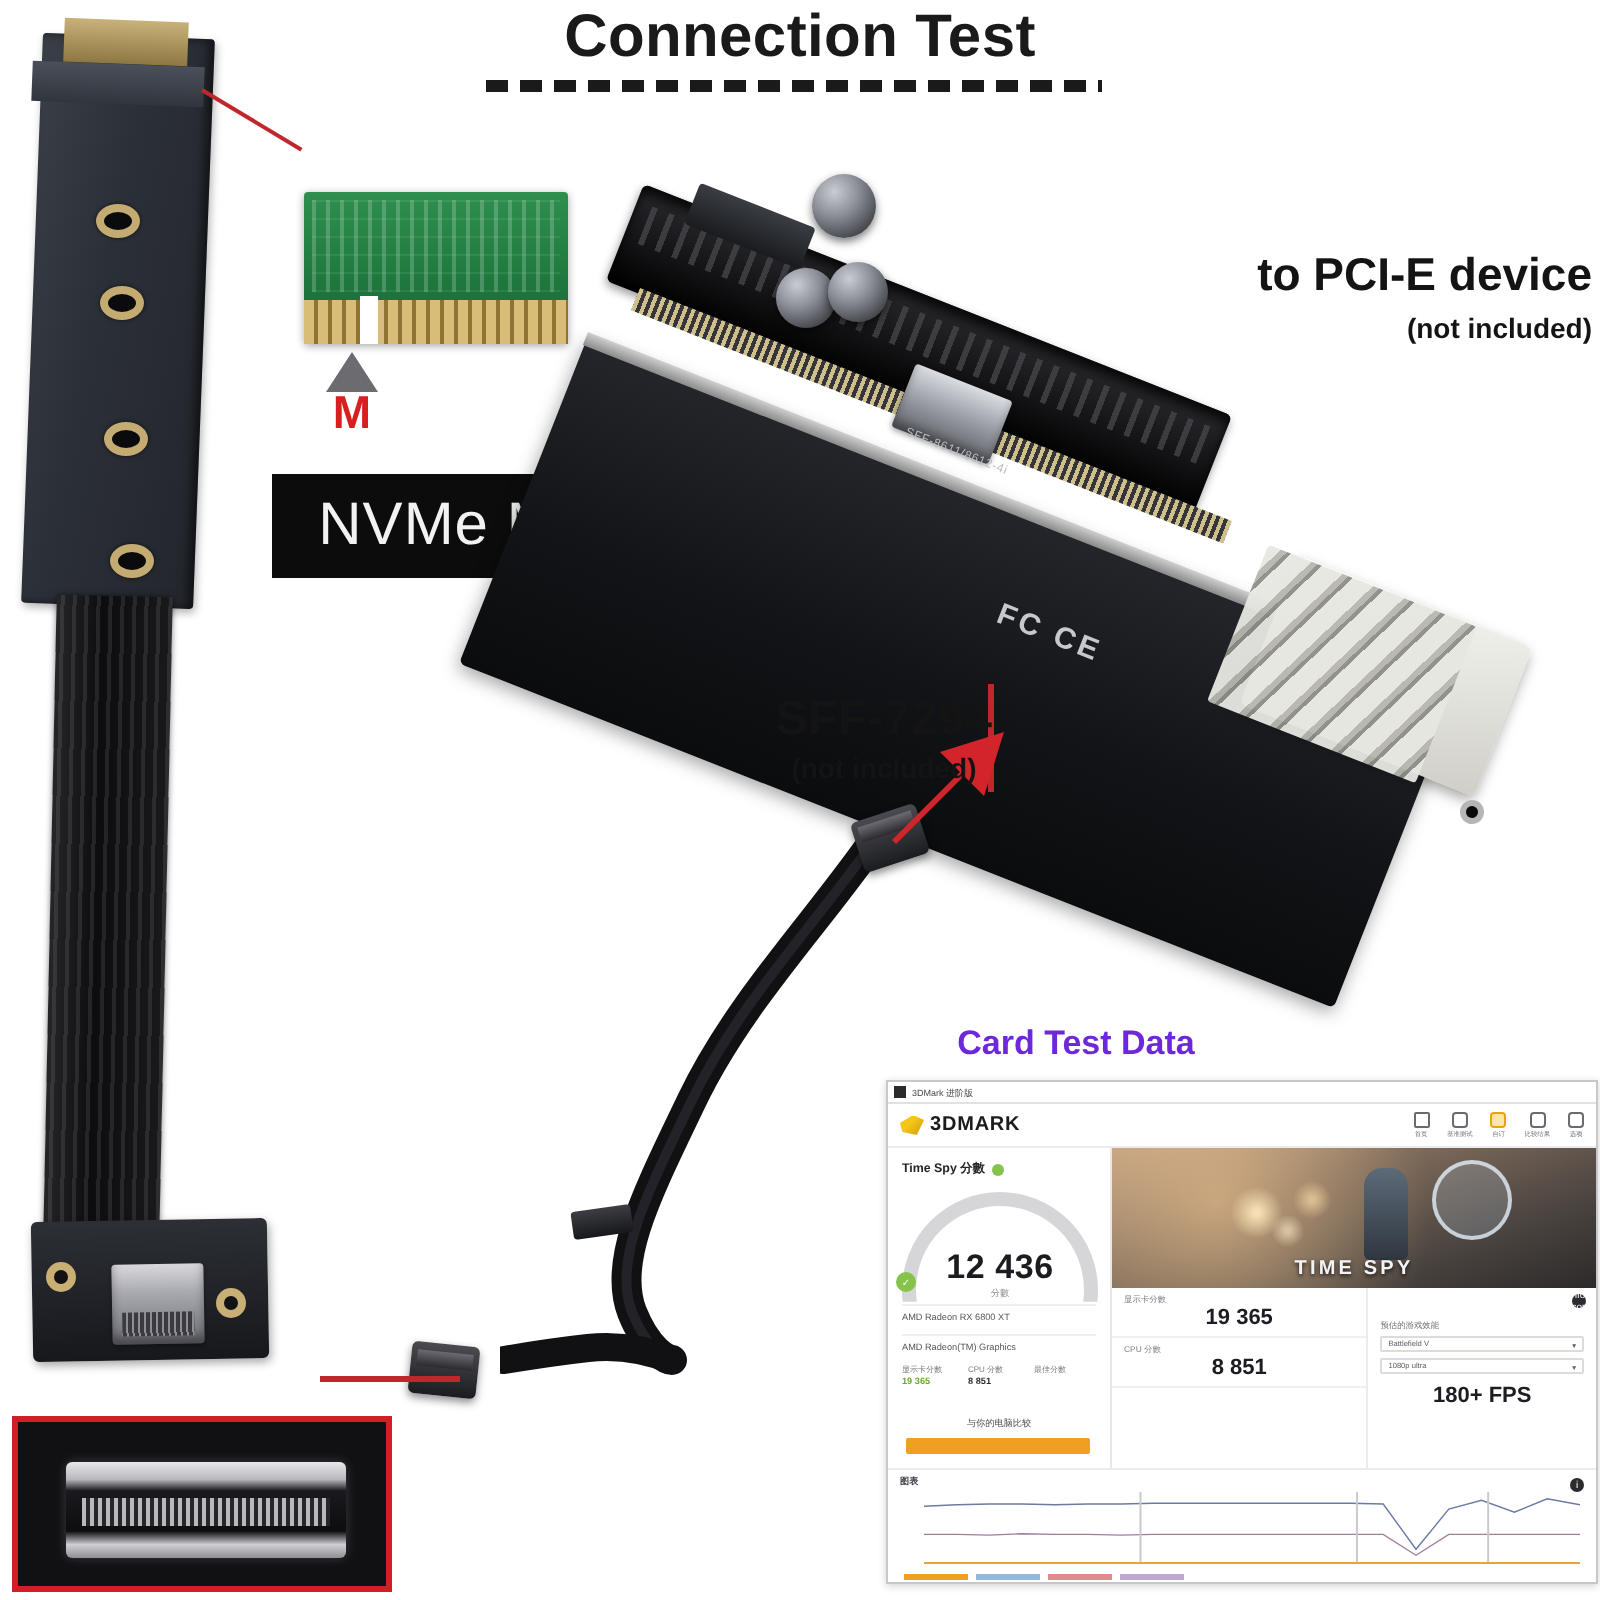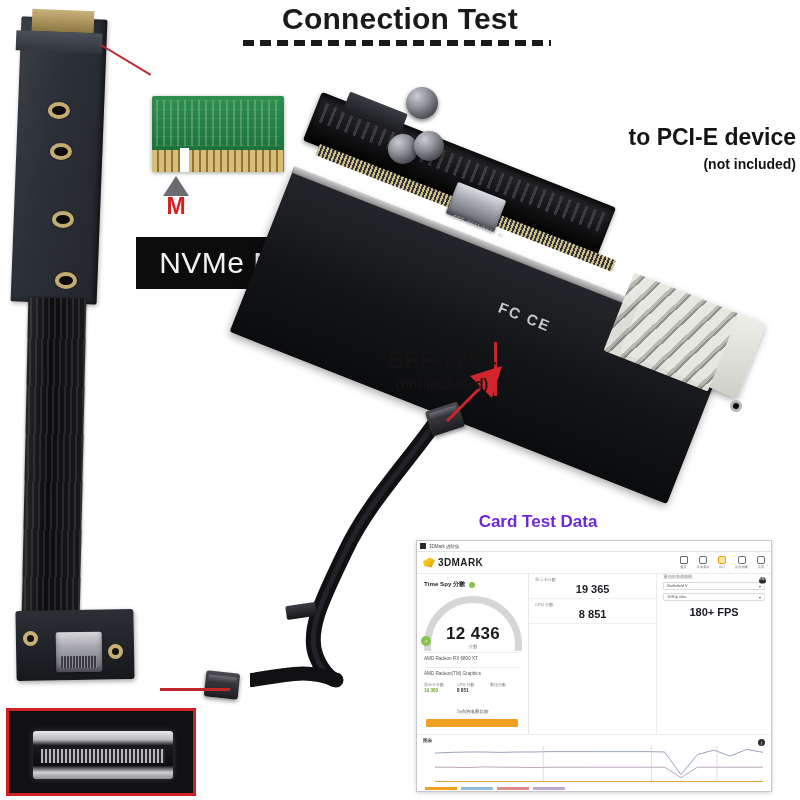--- a/index.html
+++ b/index.html
@@ -286,21 +286,21 @@
     box-shadow: 0 0 6px rgba(255,255,255,.18);
   }
   .ins-teeth {
     position:absolute; left:32px; top:38px; width:124px; height:14px;
     background: repeating-linear-gradient(to right,#d6d6da 0 2px, #2a2a2e 2px 4px);
     opacity:.85;
   }
 
   
   #benchmark {
-    position:absolute; left:416px; top:540px; width:356px; height:252px;
+    position:absolute; left:443px; top:540px; width:356px; height:252px;
     background:#ffffff; border:1px solid #c8c8cc;
     box-shadow: 0 1px 4px rgba(0,0,0,.18);
     overflow:hidden;
     font-family: "Liberation Sans", sans-serif;
   }
   #bm-titlebar {
     height:11px; background:#ffffff; border-bottom:1px solid #e2e2e4;
     display:flex; align-items:center; gap:3px; padding:0 3px;
   }
   .bm-tb-sq { width:6px; height:6px; background:#2b2b2e; }
@@ -395,21 +395,21 @@
   #bm-hero-title {
     position:absolute; left:0; bottom:4px; width:100%; text-align:center;
     color:#f3f3f5; font-size:10px; font-weight:700; letter-spacing:1.6px;
     text-shadow:0 1px 2px rgba(0,0,0,.8);
   }
   #bm-stats { flex:1; display:flex; background:#fff; }
   #bm-stats-left { flex:1.25; border-right:1px solid #ececee; }
   .bm-stat-row { border-bottom:1px solid #f0f0f2; padding:3px 6px; }
   .bm-stat-lb { font-size:4.2px; color:#80808a; }
   .bm-stat-v { font-size:11px; font-weight:700; color:#1c1c22; text-align:center; margin-top:1px; }
-  #bm-stats-right { flex:1; padding:0 6px; position:relative; }
+  #bm-stats-right { flex:1; padding:16px 6px; position:relative; }
   #bm-est-lb { font-size:4.2px; color:#70707a; }
   .bm-select {
     margin-top:3px; height:8px; border:1px solid #dcdce0; border-radius:1px;
     display:flex; align-items:center; justify-content:space-between;
     padding:0 3px; font-size:3.8px; color:#5c5c64; background:#fff;
   }
   #bm-fps {
     margin-top:5px; text-align:center; font-size:11px; font-weight:700; color:#1c1c22;
   }
   .info-i {
@@ -577,20 +577,26 @@
             <div class="bm-ss-lb">最佳分數</div>
             <div class="bm-ss-v"></div>
           </div>
         </div>
 
         <div id="bm-left-foot">与你的电脑比较</div>
         <div id="bm-orangebar"></div>
       </div>
 
       <div id="bm-right">
+        <div id="bm-hero">
+          <div class="spark"></div>
+          <div class="figure"></div>
+          <div class="scope"></div>
+          <div id="bm-hero-title">TIME SPY</div>
+        </div>
 
         <div id="bm-stats">
           <div id="bm-stats-left">
             <div class="bm-stat-row">
               <div class="bm-stat-lb">显示卡分數</div>
               <div class="bm-stat-v">19 365</div>
             </div>
             <div class="bm-stat-row">
               <div class="bm-stat-lb">CPU 分數</div>
               <div class="bm-stat-v">8 851</div>

